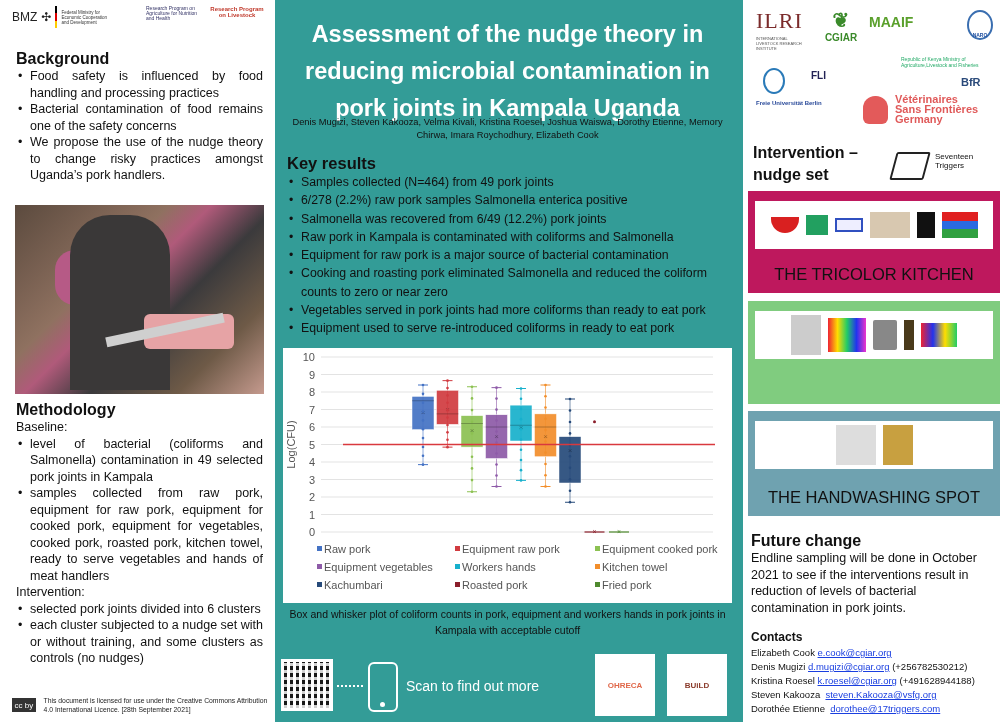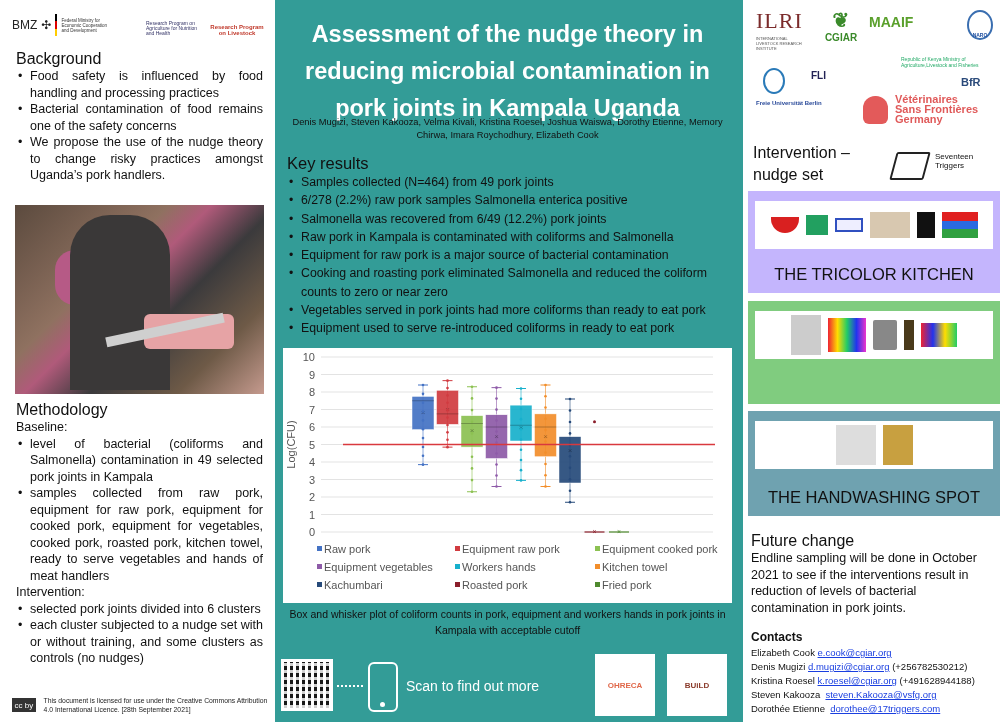--- a/index.html
+++ b/index.html
@@ -1,27 +1,27 @@
 <!DOCTYPE html>
 <html><head>
 <meta charset="utf-8">
 <style>
 *{box-sizing:border-box;margin:0;padding:0}
 body{width:1000px;height:722px;overflow:hidden;background:#fff;font-family:"Liberation Sans",sans-serif;color:#111;position:relative}
 .col-left{position:absolute;left:0;top:0;width:275px;height:722px;background:#fff}
 .col-mid{position:absolute;left:275px;top:0;width:465px;height:722px;background:#339c97}
 .col-right{position:absolute;left:740px;top:0;width:260px;height:722px;background:#fff;border-left:3px solid #339c97}
 
-.logo-row{position:absolute;top:6px;left:12px;right:10px;height:30px;display:flex;align-items:flex-end;gap:8px}
+.logo-row{position:absolute;top:6px;left:12px;right:10px;height:30px;display:flex;align-items:flex-start;gap:8px}
 .bmz{font-size:12px;color:#222;display:flex;align-items:center;gap:4px}
 .bmz .flag{width:2px;height:22px;background:linear-gradient(#000 33%,#d00 33%,#d00 66%,#fc0 66%)}
 .bmz .small{font-size:4.5px;line-height:5px;color:#333;width:48px}
 .logo-mini{font-size:5px;color:#336;line-height:5px}
 .logo-cg{font-size:6px;color:#c0392b;font-weight:bold;text-align:center}
-h2{font-size:16px;font-weight:normal;color:#111}
+h2{font-size:16px;font-weight:bold;color:#111}
 .sec{position:absolute;left:16px;right:12px}
 ul.b{list-style:none}
 ul.b li{position:relative;padding-left:14px;font-size:12.5px;line-height:16.5px;text-align:justify}
 ul.b li::before{content:"•";position:absolute;left:2px}
 .plain{font-size:12.5px;line-height:16.5px}
 .photo{position:absolute;left:15px;top:205px;width:249px;height:189px;background:linear-gradient(135deg,#5b4a3e 0%,#8f7160 35%,#b05a7a 45%,#3b3a3c 60%,#6e5a47 80%,#c59a8e 100%);overflow:hidden}
 .photo .person{position:absolute;left:55px;top:10px;width:100px;height:175px;background:#3a3838;border-radius:40px 40px 0 0}
 .photo .shirt{position:absolute;left:40px;top:45px;width:110px;height:55px;background:#b65a86;border-radius:20px}
 .photo .meat{position:absolute;right:30px;bottom:45px;width:90px;height:35px;background:#e6a3a5;border-radius:6px}
 .photo .knife{position:absolute;left:90px;top:120px;width:120px;height:10px;background:#cfcfcf;transform:rotate(-12deg)}
@@ -53,21 +53,21 @@
 .cgiar{left:70px;top:4px;width:40px;height:44px;color:#3a8a2a;text-align:center;font-size:10px}
 .maaif{left:118px;top:10px;color:#5aa02c;font-size:14px}
 .naro{left:216px;top:6px;width:26px;height:30px;border-radius:50%;border:2px solid #3a6eb0;font-size:5px;color:#2050a0;display:flex;align-items:flex-end;justify-content:center}
 .kenya{left:150px;top:52px;font-size:5px;color:#2a6;font-weight:normal}
 .fli{left:60px;top:66px;color:#225;font-size:10px}
 .bfr{left:210px;top:72px;color:#2a4a7a;font-size:11px}
 .fub{left:5px;top:96px;color:#2a4a9a;font-size:6px}
 .vsf{left:112px;top:90px;color:#e05a5a;font-size:11px;line-height:10px;font-weight:bold;padding-left:32px}
 .vsf::before{content:"";position:absolute;left:0;top:2px;width:25px;height:28px;background:#e35a5a;border-radius:12px 12px 6px 6px}
 .shield{left:12px;top:64px;width:22px;height:26px;border:2px solid #2a7ab8;border-radius:50%}
-.int-title{position:absolute;left:10px;top:142px;font-size:16px;font-weight:normal;line-height:22px}
+.int-title{position:absolute;left:10px;top:142px;font-size:16px;font-weight:bold;line-height:22px}
 .st{position:absolute;left:150px;top:152px;display:flex;gap:8px;align-items:flex-start;font-size:8px;line-height:9px}
 .st .mark{width:34px;height:28px;border:2px solid #222;border-radius:2px;transform:skewX(-15deg)}
 .panel{position:absolute;left:5px;width:252px}
 .panel .imgs{position:absolute;left:7px;right:7px;top:10px;height:48px;background:#fff;display:flex;align-items:center;justify-content:center;gap:7px}
 .panel .lbl{position:absolute;left:0;right:0;bottom:9px;text-align:center;font-size:16.5px;color:#111}
 .it{display:inline-block}
 .fs{position:absolute;left:8px;top:532px}
 .fs h2{font-size:16px}
 .fs p{font-size:12.5px;line-height:16.5px;width:245px}
 .contacts{position:absolute;left:8px;top:630px}
@@ -351,21 +351,21 @@
     <div class="rl fub">Freie Universität Berlin</div>
     <div class="rl vsf" style="width:120px">Vétérinaires Sans Frontières Germany</div>
   </div>
 
   <div class="int-title" style="width:120px">Intervention – nudge set</div>
   <div class="st">
     <div class="mark"></div>
     <span style="width:40px">Seventeen Triggers</span>
   </div>
 
-  <div class="panel" style="top:191px;height:102px;background:#c4b5fd">
+  <div class="panel" style="top:191px;height:102px;background:#be185d">
     <div class="imgs">
       <span class="it" style="width:28px;height:16px;background:#d92020;border-radius:0 0 14px 14px"></span>
       <span class="it" style="width:22px;height:20px;background:#22a060"></span>
       <span class="it" style="width:28px;height:14px;border:2px solid #3050c0;background:#eef"></span>
       <span class="it" style="width:40px;height:26px;background:#d8c8b0"></span>
       <span class="it" style="width:18px;height:26px;background:#111"></span>
       <span class="it" style="width:36px;height:26px;background:linear-gradient(#e02020 33%,#2a6ae0 33%,#2a6ae0 66%,#30a040 66%)"></span>
     </div>
     <div class="lbl">THE TRICOLOR KITCHEN</div>
   </div>

